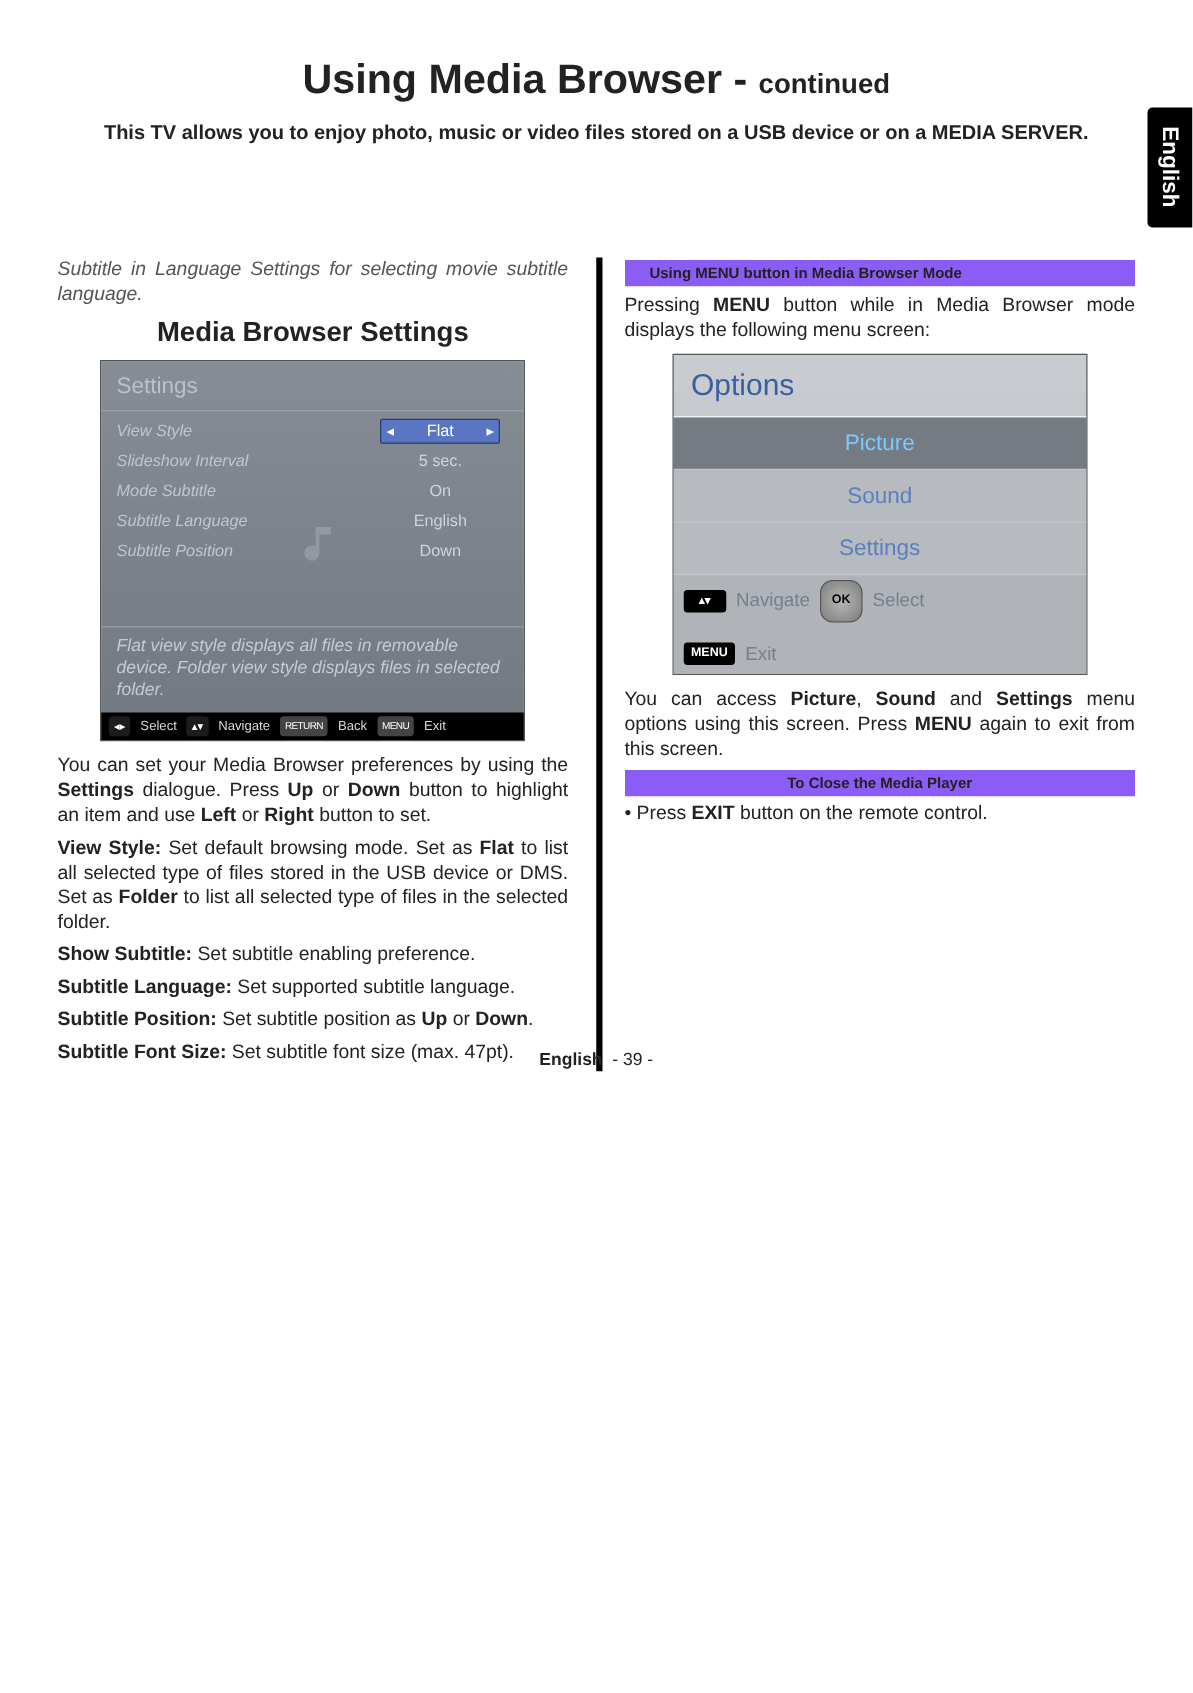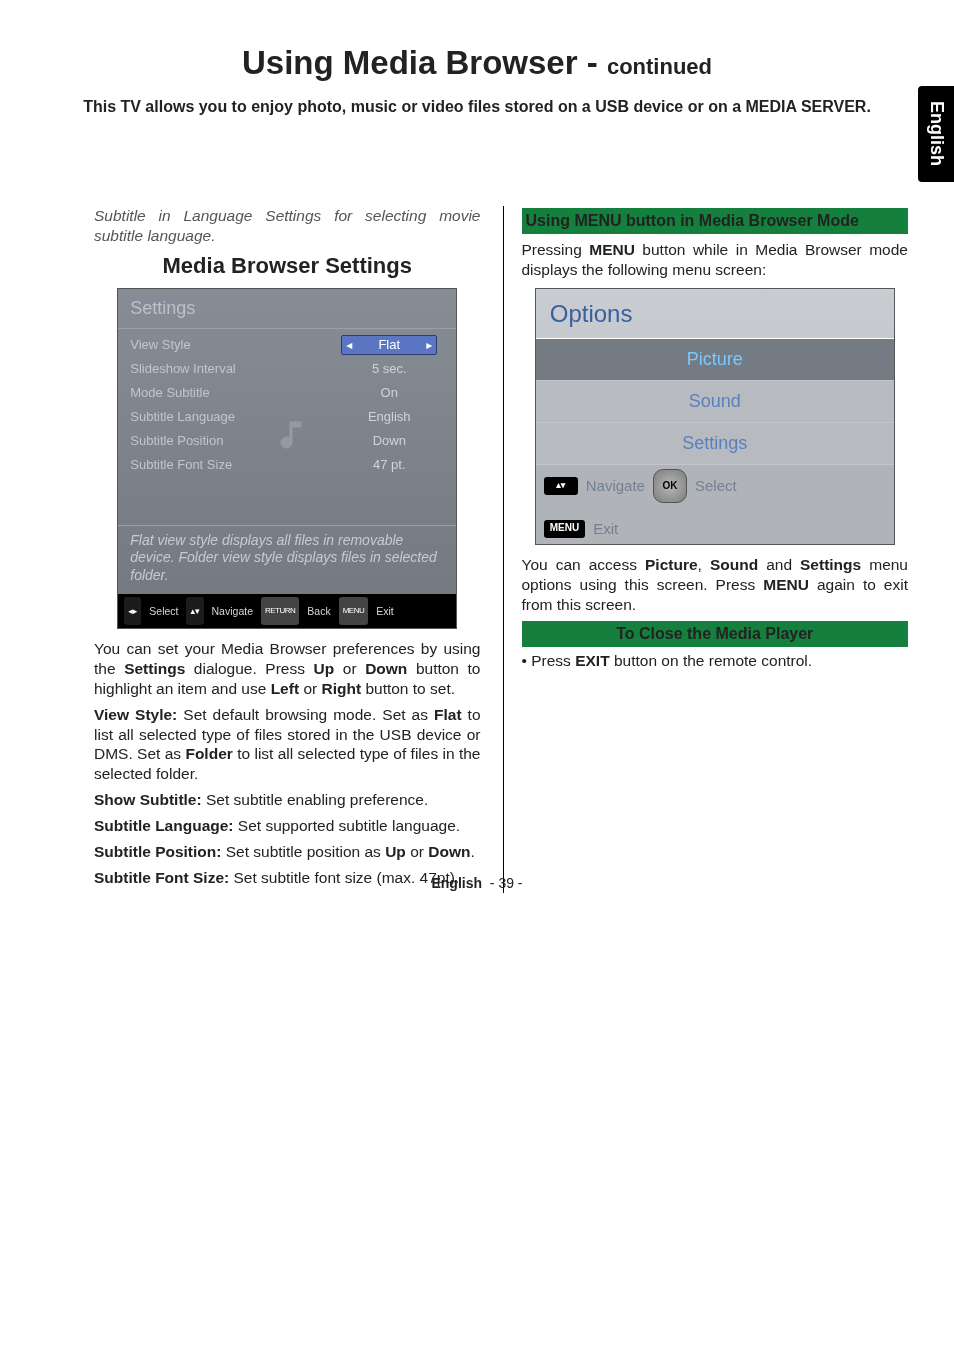--- a/index.html
+++ b/index.html
@@ -18,28 +18,28 @@
     width: 36px; height: 96px;
     background: #000; color: #fff;
     writing-mode: vertical-rl;
     text-align: center; font-weight: bold; font-size: 18px;
     display: flex; align-items: center; justify-content: center;
     border-top-left-radius: 4px; border-bottom-left-radius: 4px;
   }
 
   .columns { display: flex; gap: 0; }
   .col { flex: 1; padding: 0 8px; font-size: 15.5px; line-height: 1.28; }
-  .col.left { border-right: 1px solid #000000; padding-right: 22px; margin-left: 48px; }
+  .col.left { border-right: 5px solid #000000; padding-right: 22px; }
   .col.right { padding-left: 18px; }
 
   .italic-note { font-style: italic; color: #555; margin-bottom: 6px; text-align: justify; }
 
   .section-heading-center { text-align: center; font-weight: bold; font-size: 22px; margin: 6px 0 8px 0; }
   .section-heading-bar {
-    background: #15803d; font-weight: bold; font-size: 16px; padding: 3px 4px; margin: 2px 0 4px 0;
+    background: #8b5cf6; font-weight: bold; font-size: 12px; padding: 3px 20px; margin: 2px 0 4px 0;
   }
   .section-heading-bar.center { text-align: center; }
 
   .para { margin: 6px 0; text-align: justify; }
   .para b, .inline-bold { font-weight: bold; }
 
   .bullet { margin: 4px 0; }
   .bullet::before { content: "• "; }
 
   .footer { position: absolute; bottom: 22px; left: 0; width: 100%; text-align: center; font-size: 14px; }
@@ -51,21 +51,21 @@
     border: 1px solid #555; color: #c9d0d8;
     font-family: Arial, sans-serif; font-size: 13px;
     position: relative;
   }
   .settings-shot .hdr {
     padding: 8px 12px; font-size: 18px; color: #b9c1cb;
     border-bottom: 1px solid #9aa0a8;
   }
   .settings-shot .rows { padding: 4px 12px 2px 12px; }
   .settings-shot .row { display: flex; align-items: center; height: 24px; }
-  .settings-shot .row .label { flex: 1; color: #bfc6cf; }
+  .settings-shot .row .label { flex: 1; color: #bfc6cf; font-style: italic; }
   .settings-shot .row .value { width: 110px; text-align: center; color: #cdd4dc; }
   .settings-shot .row.selected .value-box {
     display: inline-flex; align-items: center; justify-content: center;
     width: 96px; height: 20px; background: #5a76c3; border: 1px solid #2a3c70;
     color: #fff; position: relative; border-radius: 2px;
   }
   .settings-shot .row.selected .value-box .arrow-l,
   .settings-shot .row.selected .value-box .arrow-r {
     position: absolute; top: 2px; font-size: 12px; color: #fff;
   }
@@ -78,29 +78,29 @@
   .settings-shot .desc {
     padding: 6px 12px 10px 12px; font-size: 14px; color: #c4cbd3; line-height: 1.25;
     border-top: 1px solid #9aa0a8; margin-top: 46px; font-style: italic;
   }
   .settings-shot .footerbar {
     background: #000; display: flex; align-items: center; gap: 8px;
     padding: 3px 6px; font-size: 10.5px; color: #d7d7d7;
   }
   .settings-shot .footerbar .chip {
     display: inline-flex; align-items: center; justify-content: center;
-    background: #1c1c1c; color: #fff; border-radius: 3px; padding: 0 4px; height: 28px; font-size: 9px;
+    background: #1c1c1c; color: #fff; border-radius: 3px; padding: 0 4px; height: 16px; font-size: 9px;
   }
   .settings-shot .footerbar .chip.lr::before { content: "◂▸"; }
   .settings-shot .footerbar .chip.ud::before { content: "▴▾"; }
   .settings-shot .footerbar .chip.wide { background: #444; font-size: 8px; letter-spacing: -0.5px; }
 
   
   .options-shot {
-    width: 360px; margin: 8px auto 10px auto;
+    width: 332px; margin: 8px auto 10px auto;
     border: 1px solid #555;
     background: linear-gradient(#c9ccd0, #b9bdc2);
     font-family: Arial, sans-serif;
   }
   .options-shot .ohdr {
     padding: 10px 14px 8px 14px; font-size: 24px; color: #3a5fa0; font-weight: 500;
     border-bottom: 1px solid #fff;
   }
   .options-shot .opt {
     text-align: center; padding: 9px 0; font-size: 18px; color: #5a7fbf;
@@ -162,24 +162,20 @@
             <span class="label">Mode Subtitle</span>
             <span class="value">On</span>
           </div>
           <div class="row">
             <span class="label">Subtitle Language</span>
             <span class="value">English</span>
           </div>
           <div class="row">
             <span class="label">Subtitle Position</span>
             <span class="value">Down</span>
-          </div>
-          <div class="row">
-            <span class="label">Subtitle Font Size</span>
-            <span class="value">47 pt.</span>
           </div>
         </div>
 
         <svg class="note-icon" viewBox="0 0 24 24">
             <path fill="#d7dde4" d="M9 3v10.55A4 4 0 1 0 11 17V7h6V3H9z"></path>
           </svg>
 
         <div class="desc">Flat view style displays all files in removable device. Folder view style displays files in selected folder.</div>
         <div class="footerbar">
           <span class="chip lr"></span>

